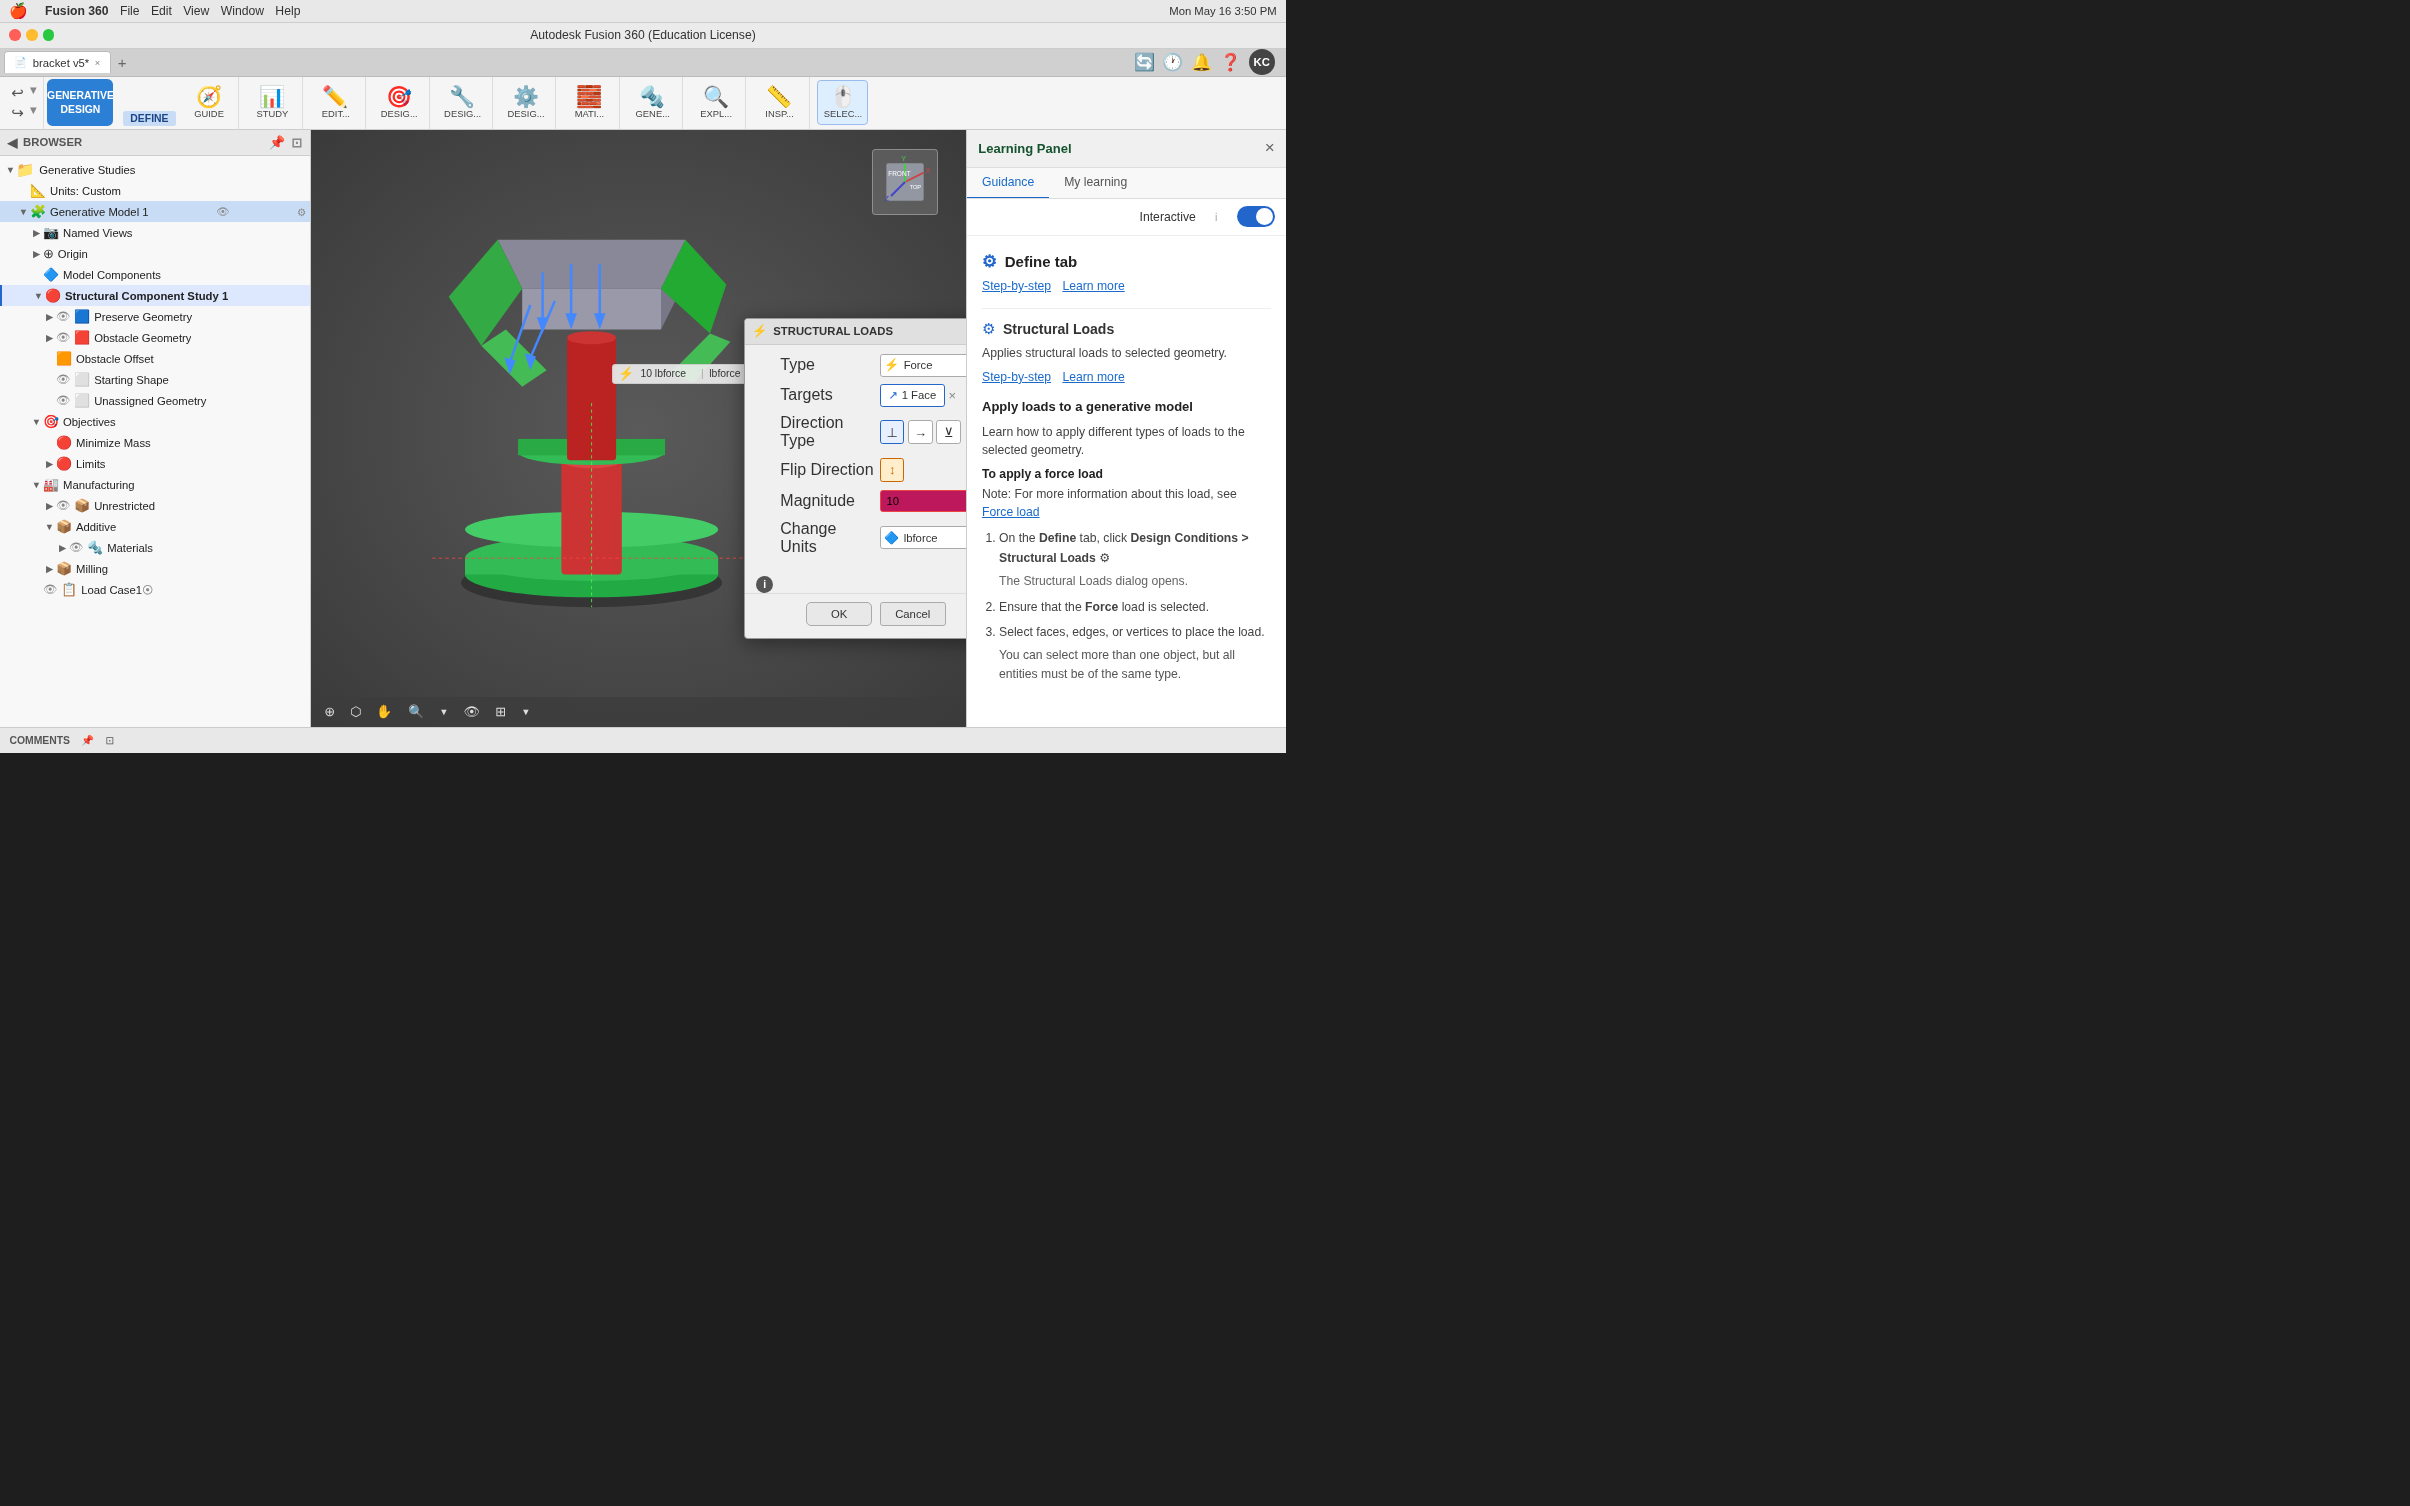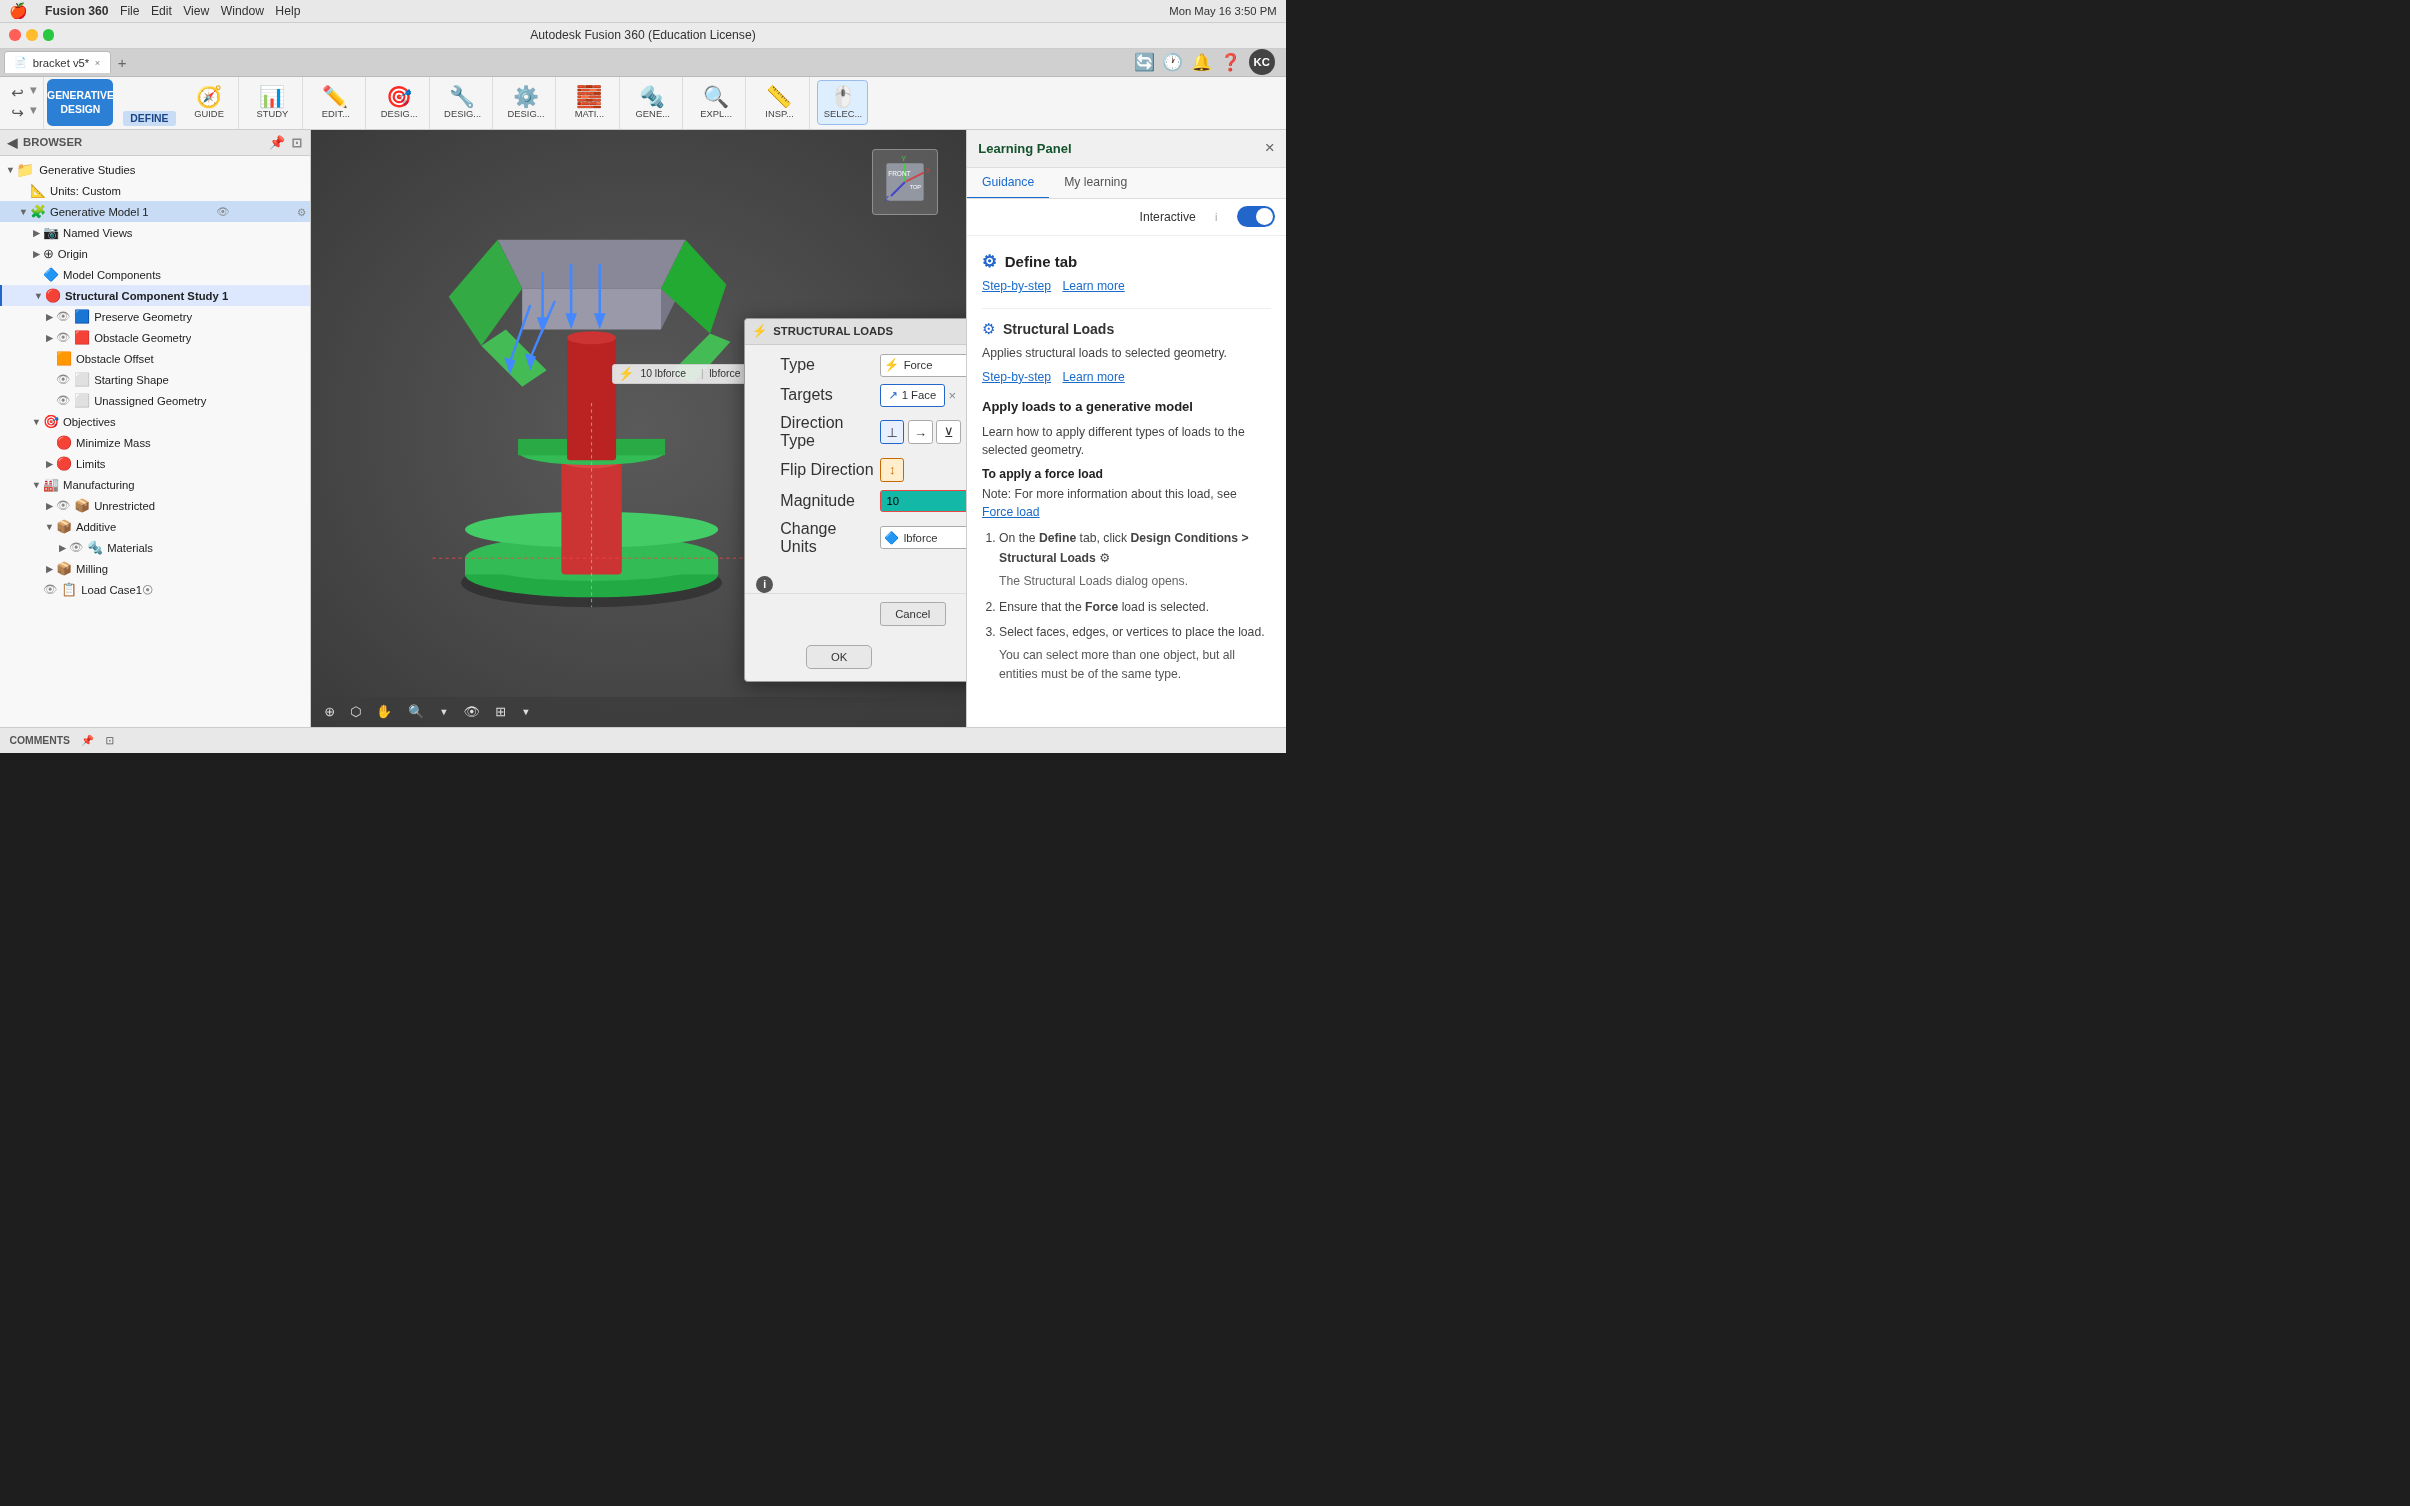--- a/index.html
+++ b/index.html
@@ -333,21 +333,21 @@
       cursor: pointer;
       font-size: 13px;
     }
     .magnitude-input {
       flex: 1;
       height: 22.6px;
       border: 1.9px solid #ee4444;
       border-radius: 2.8px;
       padding: 0 5.6px;
       font-size: 11.3px;
-      background: #14b8a6;
+      background: #be185d;
       outline: none;
     }
     .units-select {
       width: 100%;
       height: 22.6px;
       background: #fff;
       border: 0.9px solid #aaa;
       border-radius: 2.8px;
       padding: 0 3.8px;
       font-size: 11.3px;
@@ -367,21 +367,20 @@
       width: 66px;
       height: 24.5px;
       background: #e8e8e8;
       border: 0.9px solid #aaa;
       border-radius: 5px;
       font-size: 11.3px;
       cursor: pointer;
       display: flex;
       align-items: center;
       justify-content: center;
-      margin-top: 43px;
     }
     .btn-cancel {
       width: 66px;
       height: 24.5px;
       background: #e8e8e8;
       border: 0.9px solid #aaa;
       border-radius: 2.8px;
       font-size: 11.3px;
       cursor: pointer;
       display: flex;

